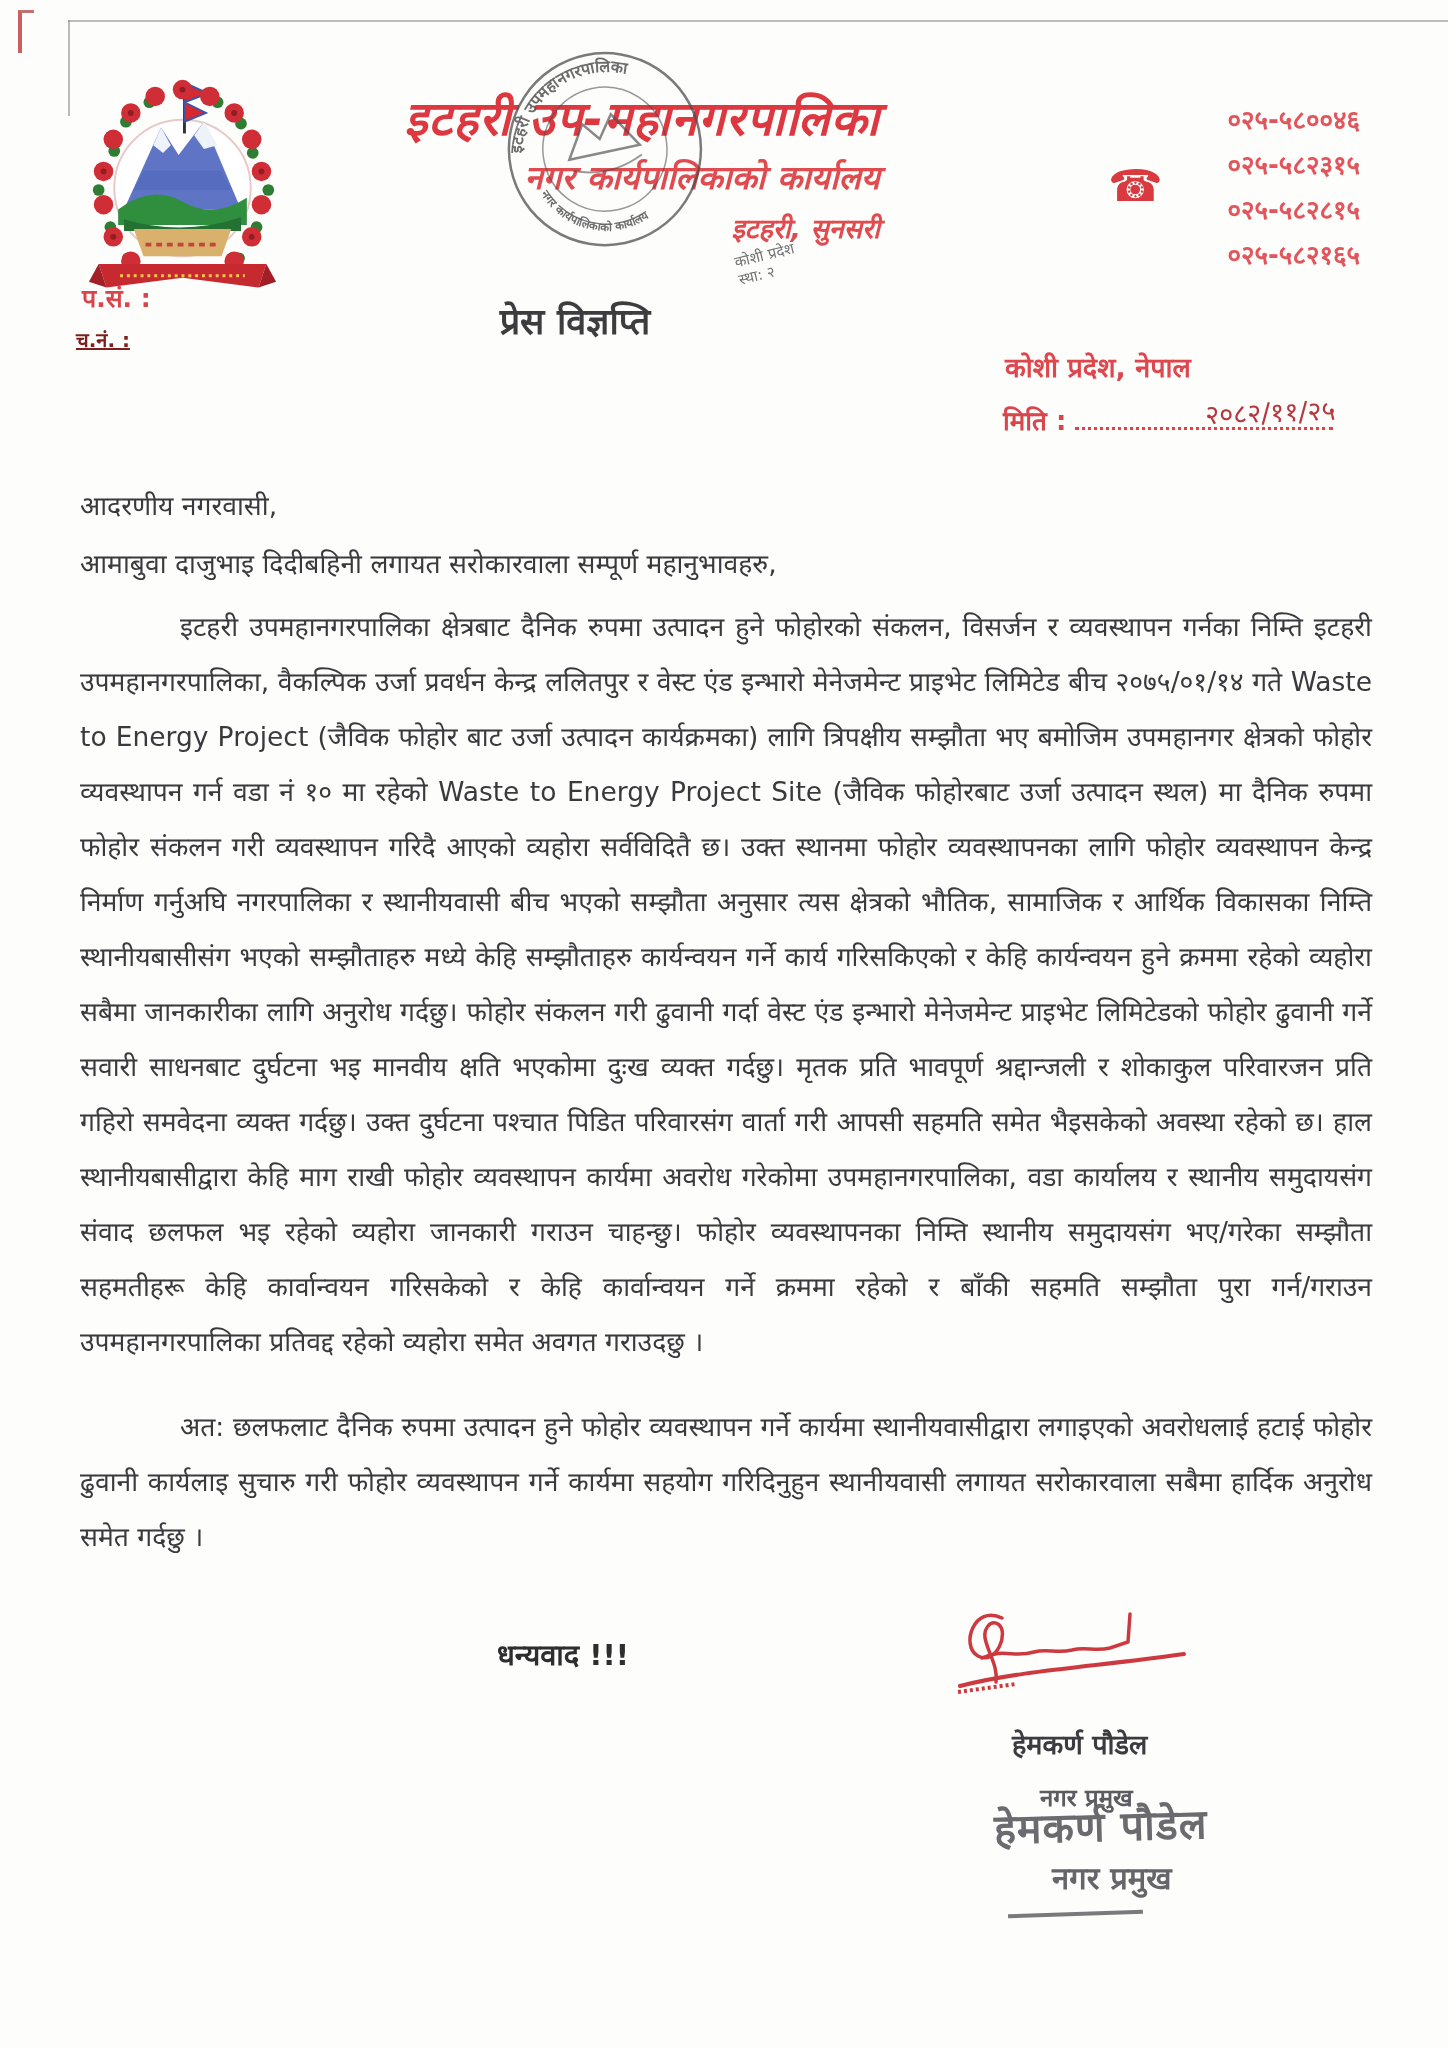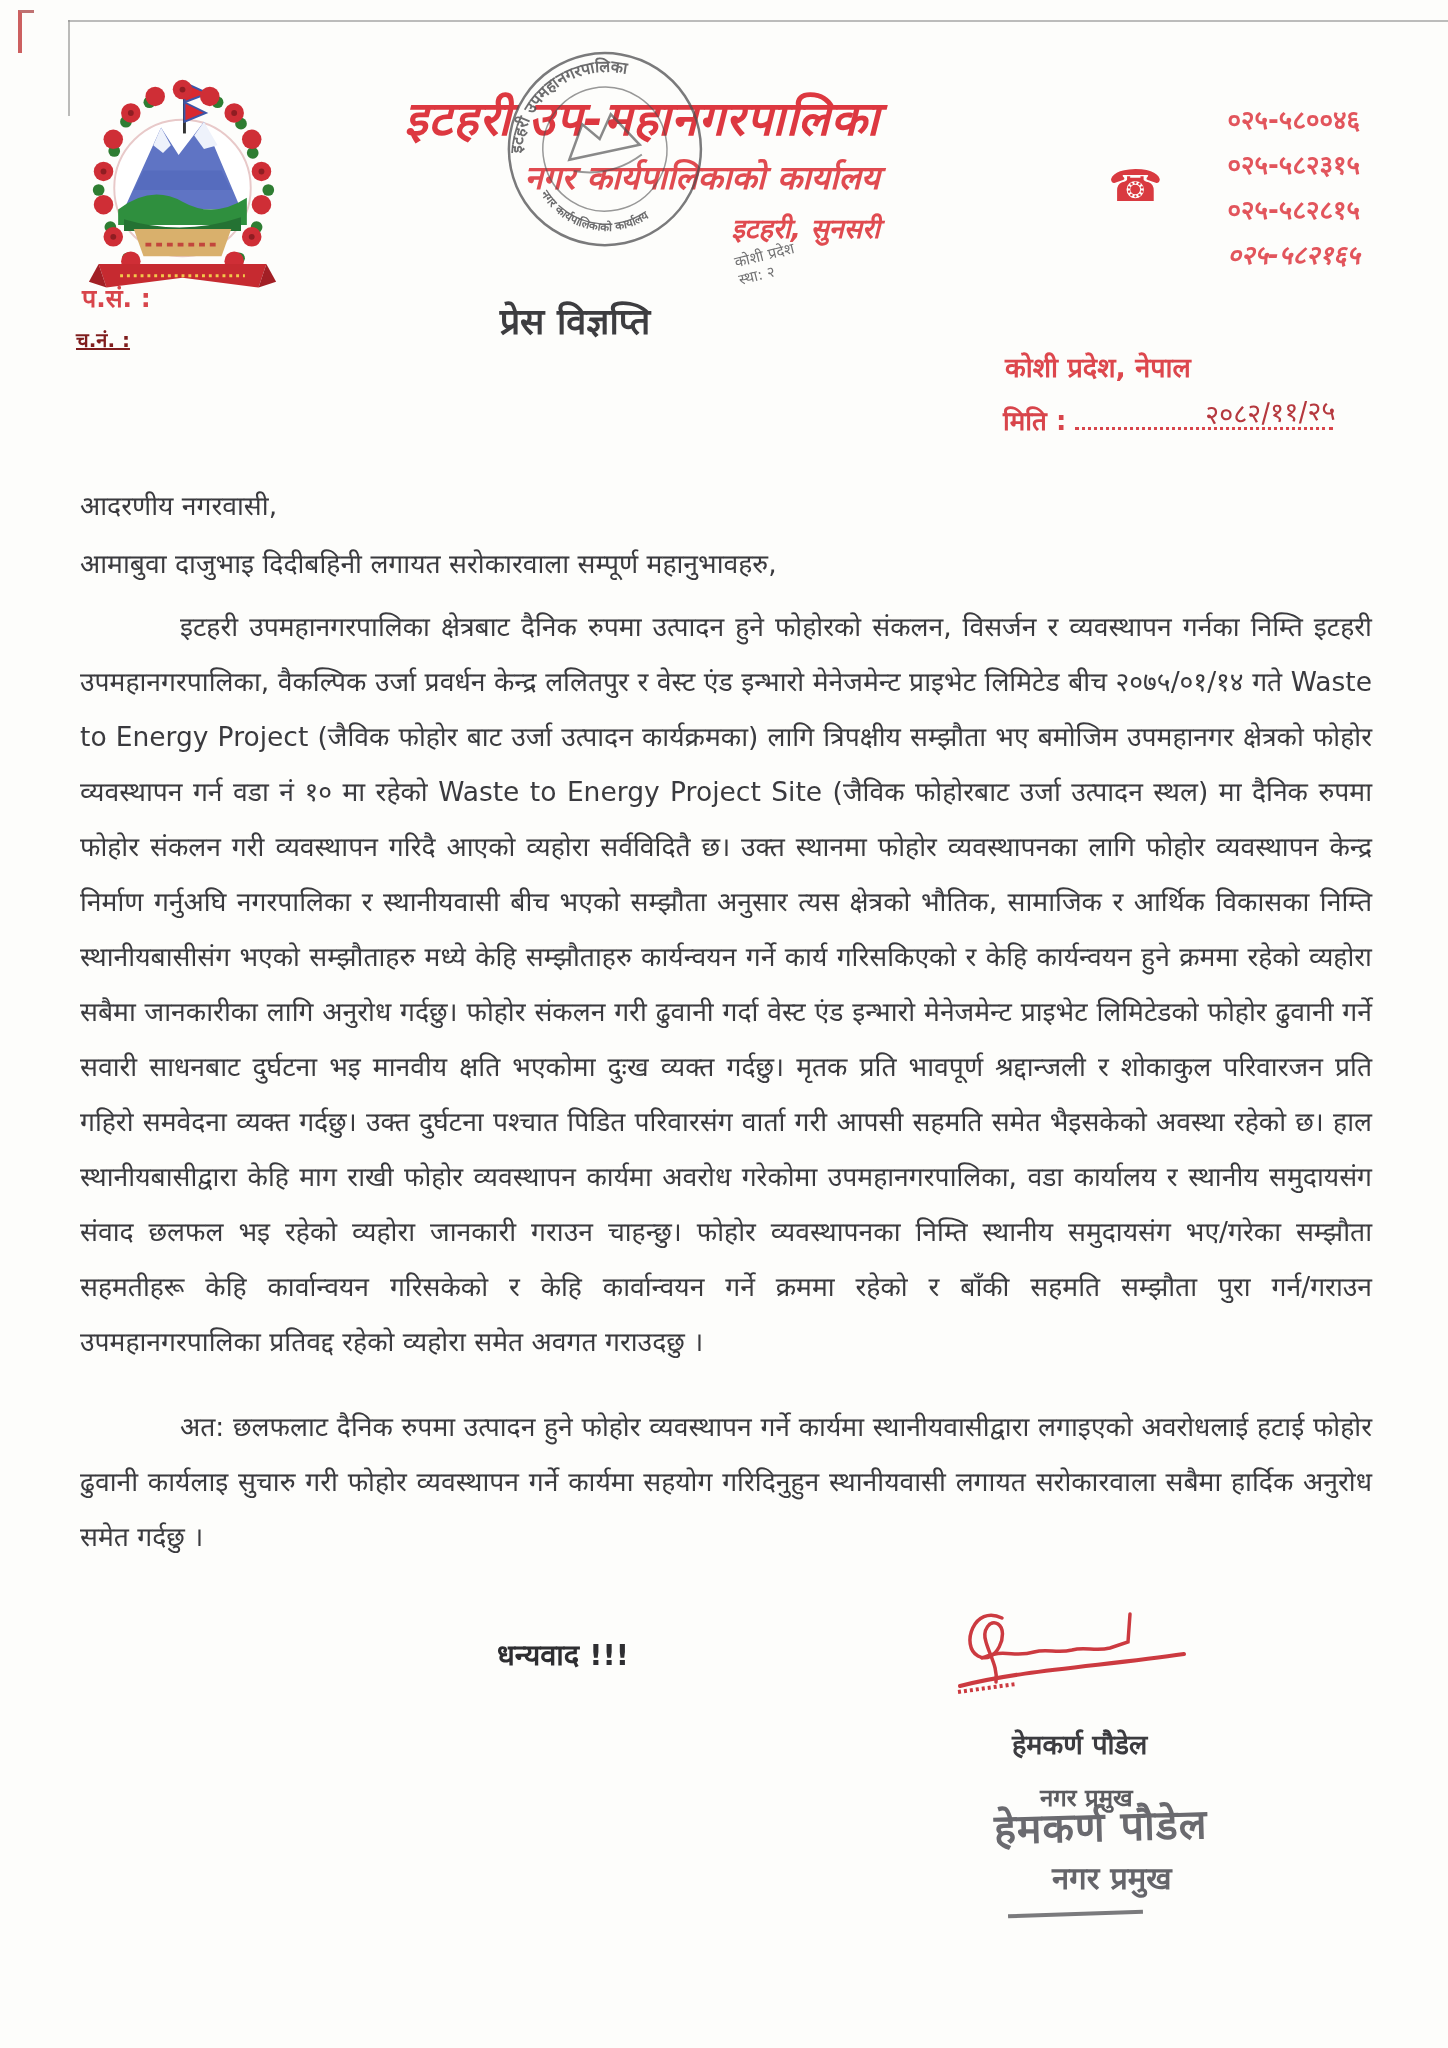--- a/index.html
+++ b/index.html
@@ -133,21 +133,21 @@
     <div class="muni-title">इटहरी उप-महानगरपालिका</div>
     <div class="office-line">नगर कार्यपालिकाको कार्यालय</div>
     <div class="place-line">इटहरी, सुनसरी</div>
   </div>
 
   <div class="phone-icon">☎</div>
   <div class="phones">
     <div class="phone-line">०२५-५८००४६</div>
     <div class="phone-line">०२५-५८२३१५</div>
     <div class="phone-line">०२५-५८२८१५</div>
-    <div class="phone-line" style="padding-left:12px;font-style:italic;">०२५-५८२१६५</div>
+    <div class="phone-line" style="padding-left:12px;">०२५-५८२१६५</div>
   </div>
 
   <div class="province">कोशी प्रदेश, नेपाल</div>
 
   <svg class="head-stamp" viewBox="0 0 215 215">
     <circle cx="107" cy="107" r="96" fill="none" stroke="#4d4d4f" stroke-width="2.5" opacity=".9"></circle>
     <circle cx="107" cy="107" r="62" fill="none" stroke="#4d4d4f" stroke-width="1.5" opacity=".7"></circle>
     <defs>
       <path id="ringTop" d="M 22,115 A 85,85 0 0 1 192,115"></path>
       <path id="ringBottom" d="M 32,125 A 76,76 0 0 0 182,125"></path>

